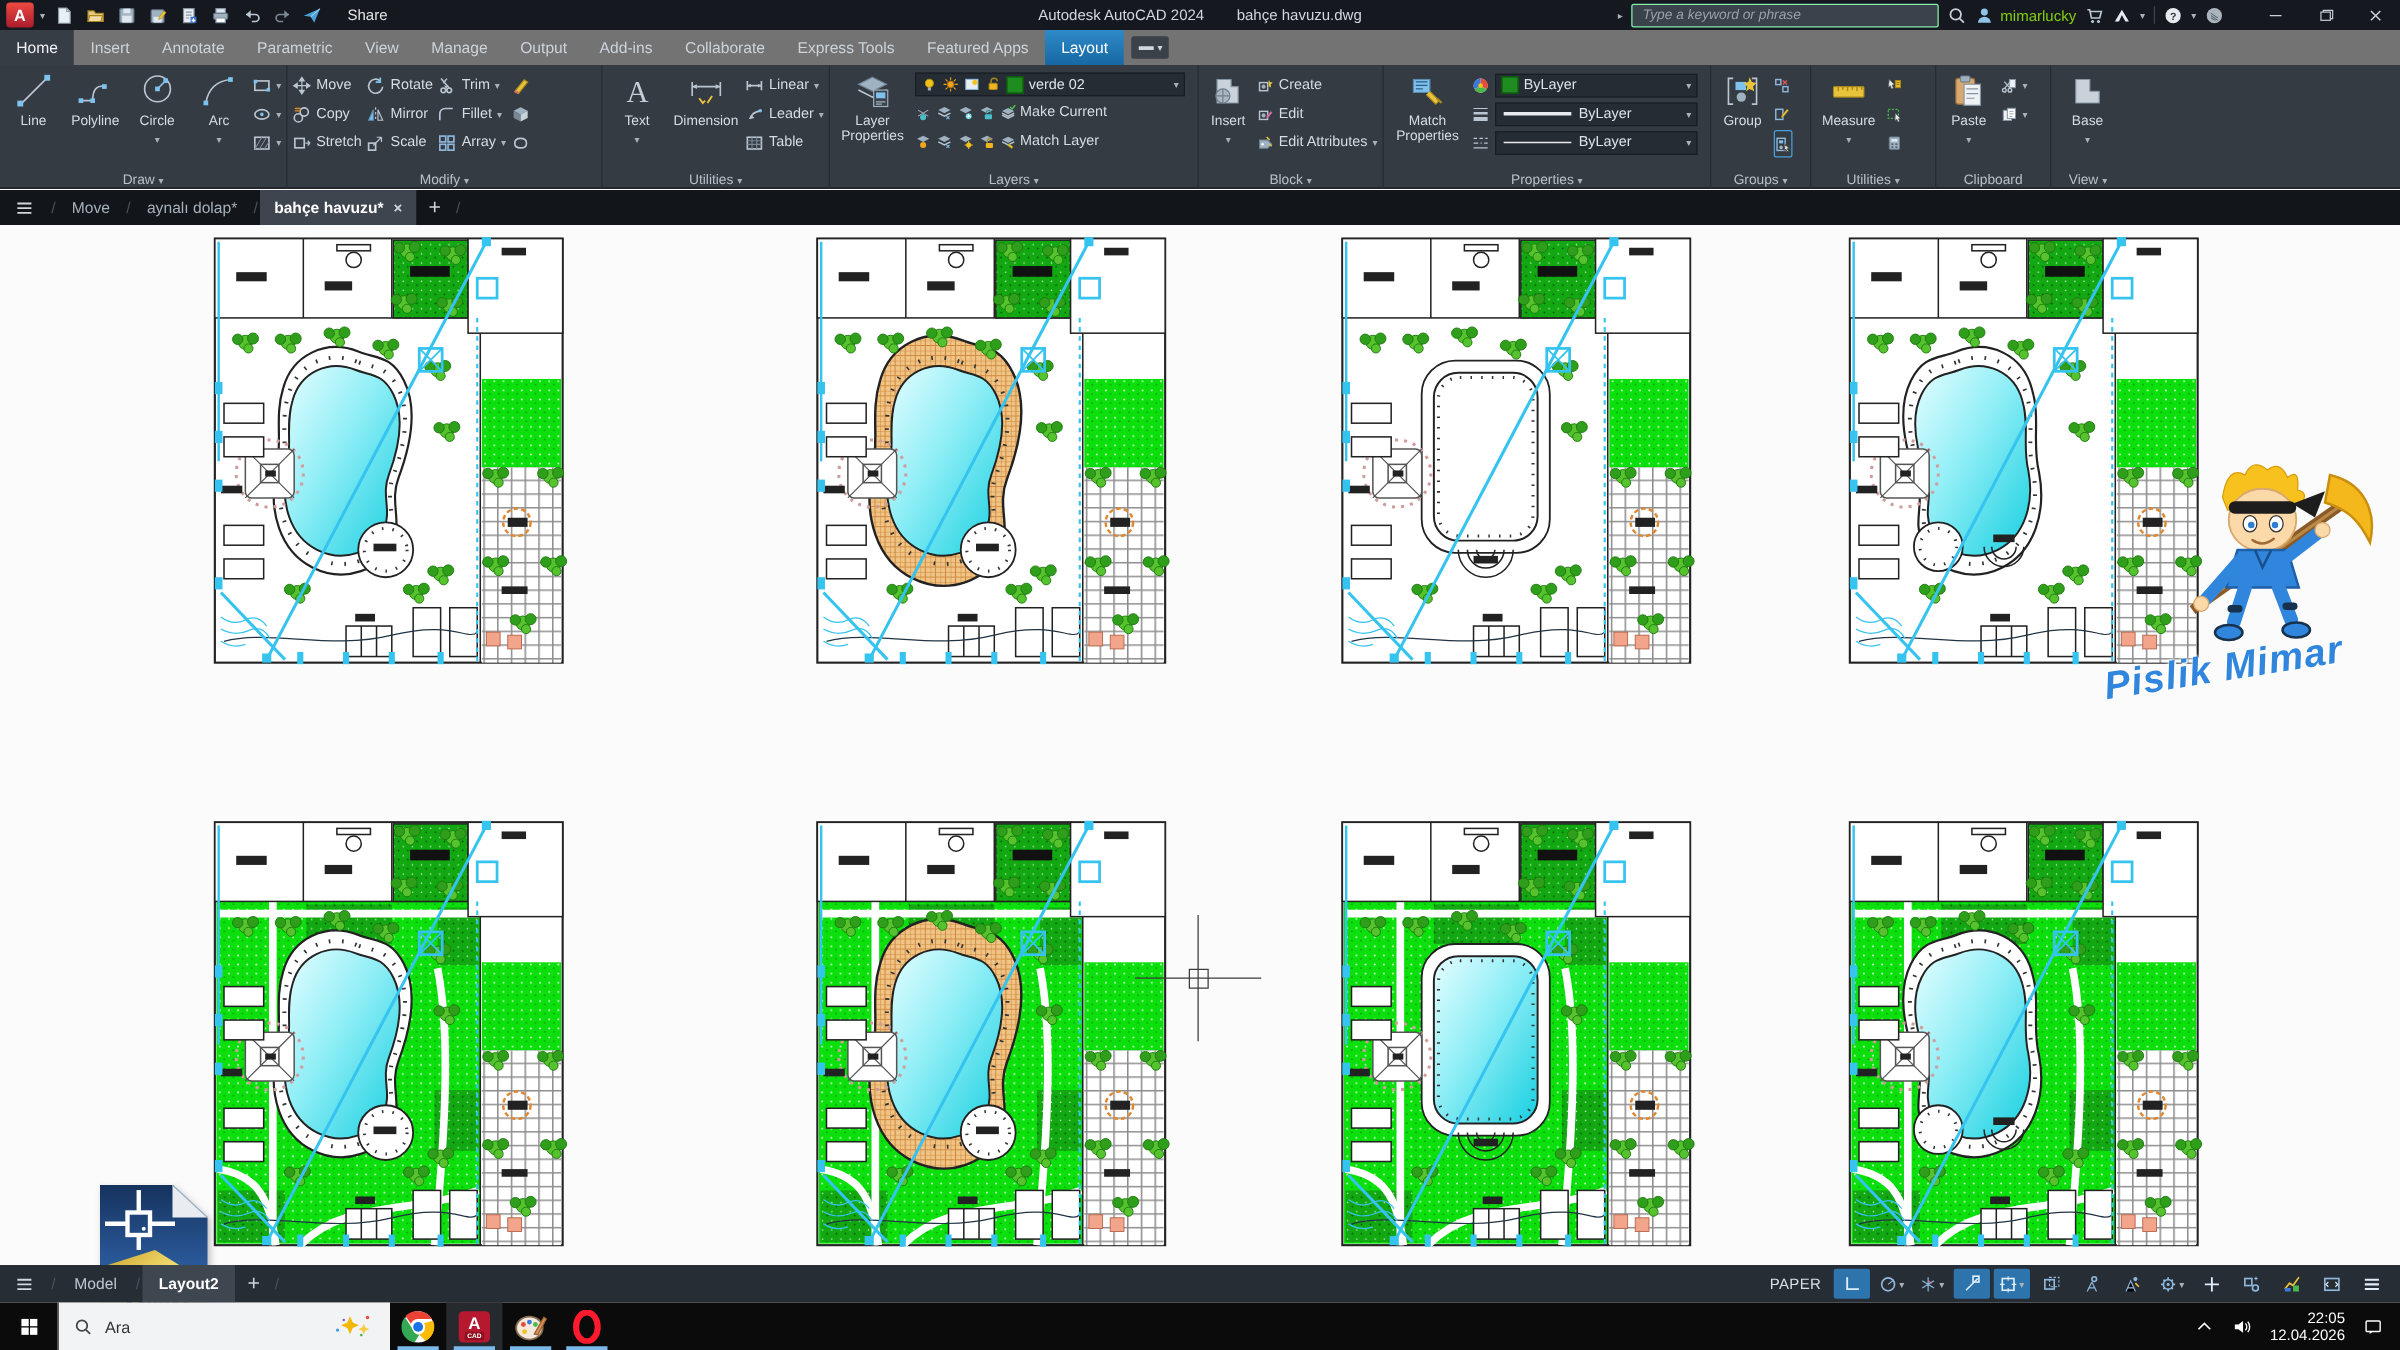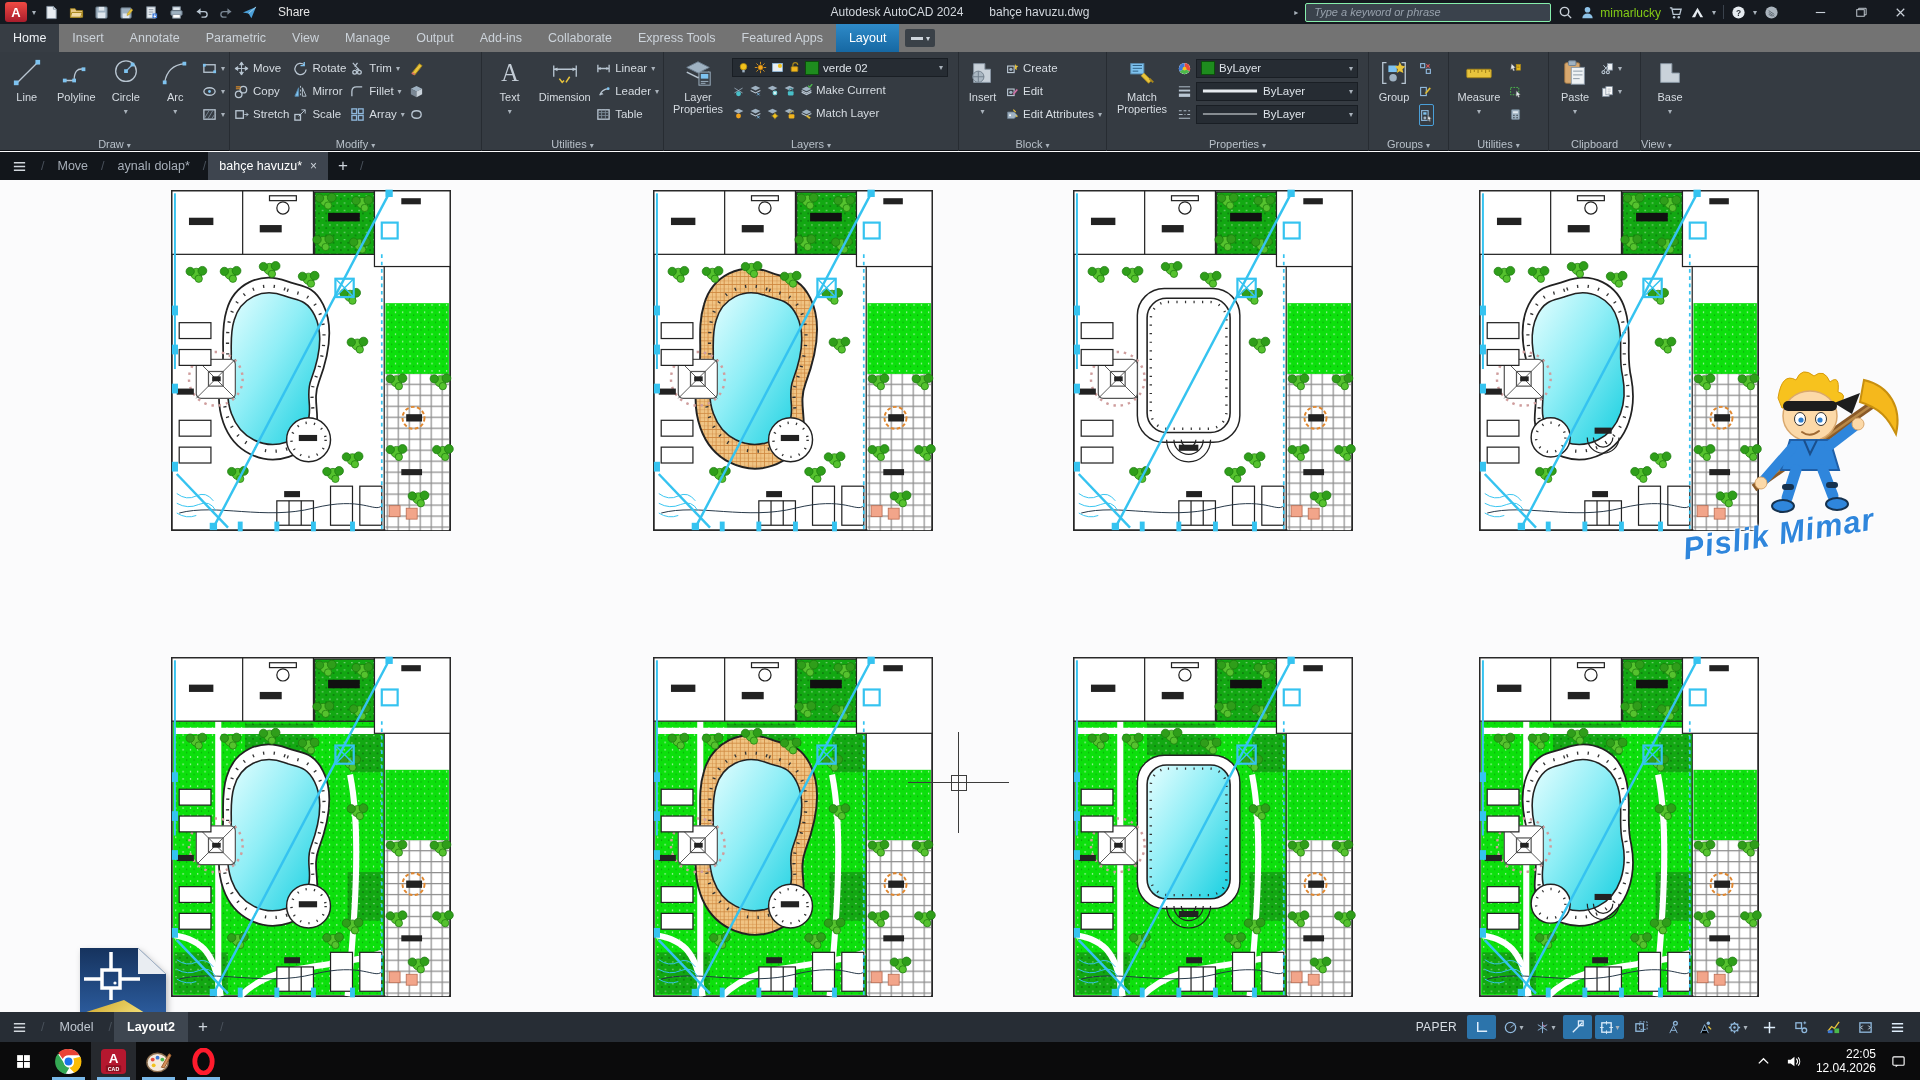--- a/index.html
+++ b/index.html
@@ -45,21 +45,21 @@
   .srow{display:flex;align-items:center;gap:4px;height:20px;font-size:11.5px;color:#d6dce2;white-space:nowrap}
   .combo{background:#262c33;border:1px solid #191e24;height:19px;display:flex;align-items:center;gap:4px;
          padding:0 4px;font-size:11.5px;color:#dde3e9;box-sizing:border-box}
   .combo .cr{margin-left:auto}
   .sw{width:12px;height:12px;background:#1e8c1e;border:1px solid #0c4d0c}
   
   .filetabs{position:absolute;top:152px;left:0;width:1920px;height:28px;background:#12161b;display:flex;
             align-items:center;color:#a7afb9;font-size:12.5px;z-index:50}
   .burger{padding:0 12px;display:flex}
   .ftab{padding:0 11px;height:28px;display:flex;align-items:center;gap:8px;cursor:default}
-  .ftab.active{background:#3e454f;color:#fff;font-weight:normal}
+  .ftab.active{background:#3e454f;color:#fff;font-weight:bold}
   .fsep{color:#49515b;padding:0 2px}
   .fclose{color:#cfd5dc;font-size:12px}
   .fplus{font-size:17px;color:#cdd4dc;padding:0 10px}
   
   .canvas{position:absolute;top:180px;left:0;width:1920px;height:832px;background:#fbfbfc;z-index:1}
   .plan{position:absolute}
   .plan svg{width:100%;height:100%}
   .xh-h{position:absolute;left:908px;top:602px;width:101px;height:1px;background:#3c3c3c}
   .xh-v{position:absolute;left:958px;top:552px;width:1px;height:101px;background:#3c3c3c}
   .xh-box{position:absolute;left:951px;top:595px;width:14px;height:14px;border:1px solid #3c3c3c;background:rgba(255,255,255,.01)}
@@ -892,21 +892,21 @@
   <div class="panel" style="flex:1;border-right:none">
     <div class="bigbtn">
       <span class="i">
           <svg viewBox="0 0 32 32" width="30" height="30">
             <path d="M6,6 H18 V16 H26 V26 H6 Z" fill="#c9d2da" stroke="#8795a3"></path>
           </svg>
         </span>
         <span>Base</span>
         <span class="cr">▾</span>
       </div>
-    <div class="plabel" style="right:auto;left:0">
+    <div class="plabel" style="right:auto;left:14px">
       <span>View</span> <span class="cr">▾</span></div>
   </div>
 </div>
 
 <div class="filetabs">
   <div class="burger">
       <span class="i">
         <svg viewBox="0 0 16 16" width="15" height="15">
           <path d="M2,4 h12 M2,8 h12 M2,12 h12" stroke="#d2d8de" stroke-width="1.6"></path>
         </svg>
@@ -2774,20 +2774,39 @@
   <div class="start">
       <span class="i">
         <svg viewBox="0 0 16 16" width="17" height="17">
           <rect x="2" y="2" width="5.5" height="5.5" fill="#fff"></rect>
           <rect x="8.5" y="2" width="5.5" height="5.5" fill="#fff"></rect>
           <rect x="2" y="8.5" width="5.5" height="5.5" fill="#fff"></rect>
           <rect x="8.5" y="8.5" width="5.5" height="5.5" fill="#fff"></rect>
         </svg>
       </span>
     </div>
+  <div class="tsearch">
+    <span class="i">
+        <svg viewBox="0 0 16 16" width="15" height="15">
+          <circle cx="7" cy="7" r="4.5" stroke="#444" fill="none" stroke-width="1.5"></circle>
+          <path d="M10.5,10.5 L14,14" stroke="#444" stroke-width="1.5"></path>
+        </svg>
+      </span>
+    <span>Ara</span>
+    <span class="spark i">
+        <svg viewBox="0 0 34 20" width="34" height="20">
+          <path d="M14,2 l2.2,5 5,2.2 -5,2.2 -2.2,5 -2.2,-5 -5,-2.2 5,-2.2 Z" fill="#f2b705"></path>
+          <path d="M25,8 l1.3,3 3,1.3 -3,1.3 -1.3,3 -1.3,-3 -3,-1.3 3,-1.3 Z" fill="#f5cd42"></path>
+          <circle cx="28" cy="3" r="1.4" fill="#e84a3c"></circle>
+          <circle cx="4" cy="13" r="1.3" fill="#3c9ce8"></circle>
+          <circle cx="23" cy="17" r="1.1" fill="#4cb84c"></circle>
+          <circle cx="9" cy="5" r="1" fill="#8a4ce8"></circle>
+        </svg>
+      </span>
+  </div>
   <span id="taskApps" style="display:flex">
       <div class="tapp">
         <svg viewBox="0 0 28 28" width="27" height="27">
           <circle cx="14" cy="14" r="13" fill="#fff"></circle>
           <path d="M14,1 a13,13 0 0 1 11.3,6.5 H14 a6.5,6.5 0 0 0 -6,4 L3.5,5 A13,13 0 0 1 14,1 Z" fill="#ea4335"></path>
           <path d="M26.4,9 a13,13 0 0 1 -6.3,16.6 L14.9,20.4 a6.5,6.5 0 0 0 4.9,-6.4 6.5,6.5 0 0 0 -.9,-3 Z" fill="#fbbc05"></path>
           <path d="M3,6 l6.3,9.5 a6.5,6.5 0 0 0 5.6,5 L11,27 A13,13 0 0 1 3,6 Z" fill="#34a853"></path>
           <circle cx="14" cy="14" r="5.2" fill="#fff"></circle>
           <circle cx="14" cy="14" r="4.1" fill="#1a73e8"></circle>
         </svg>

